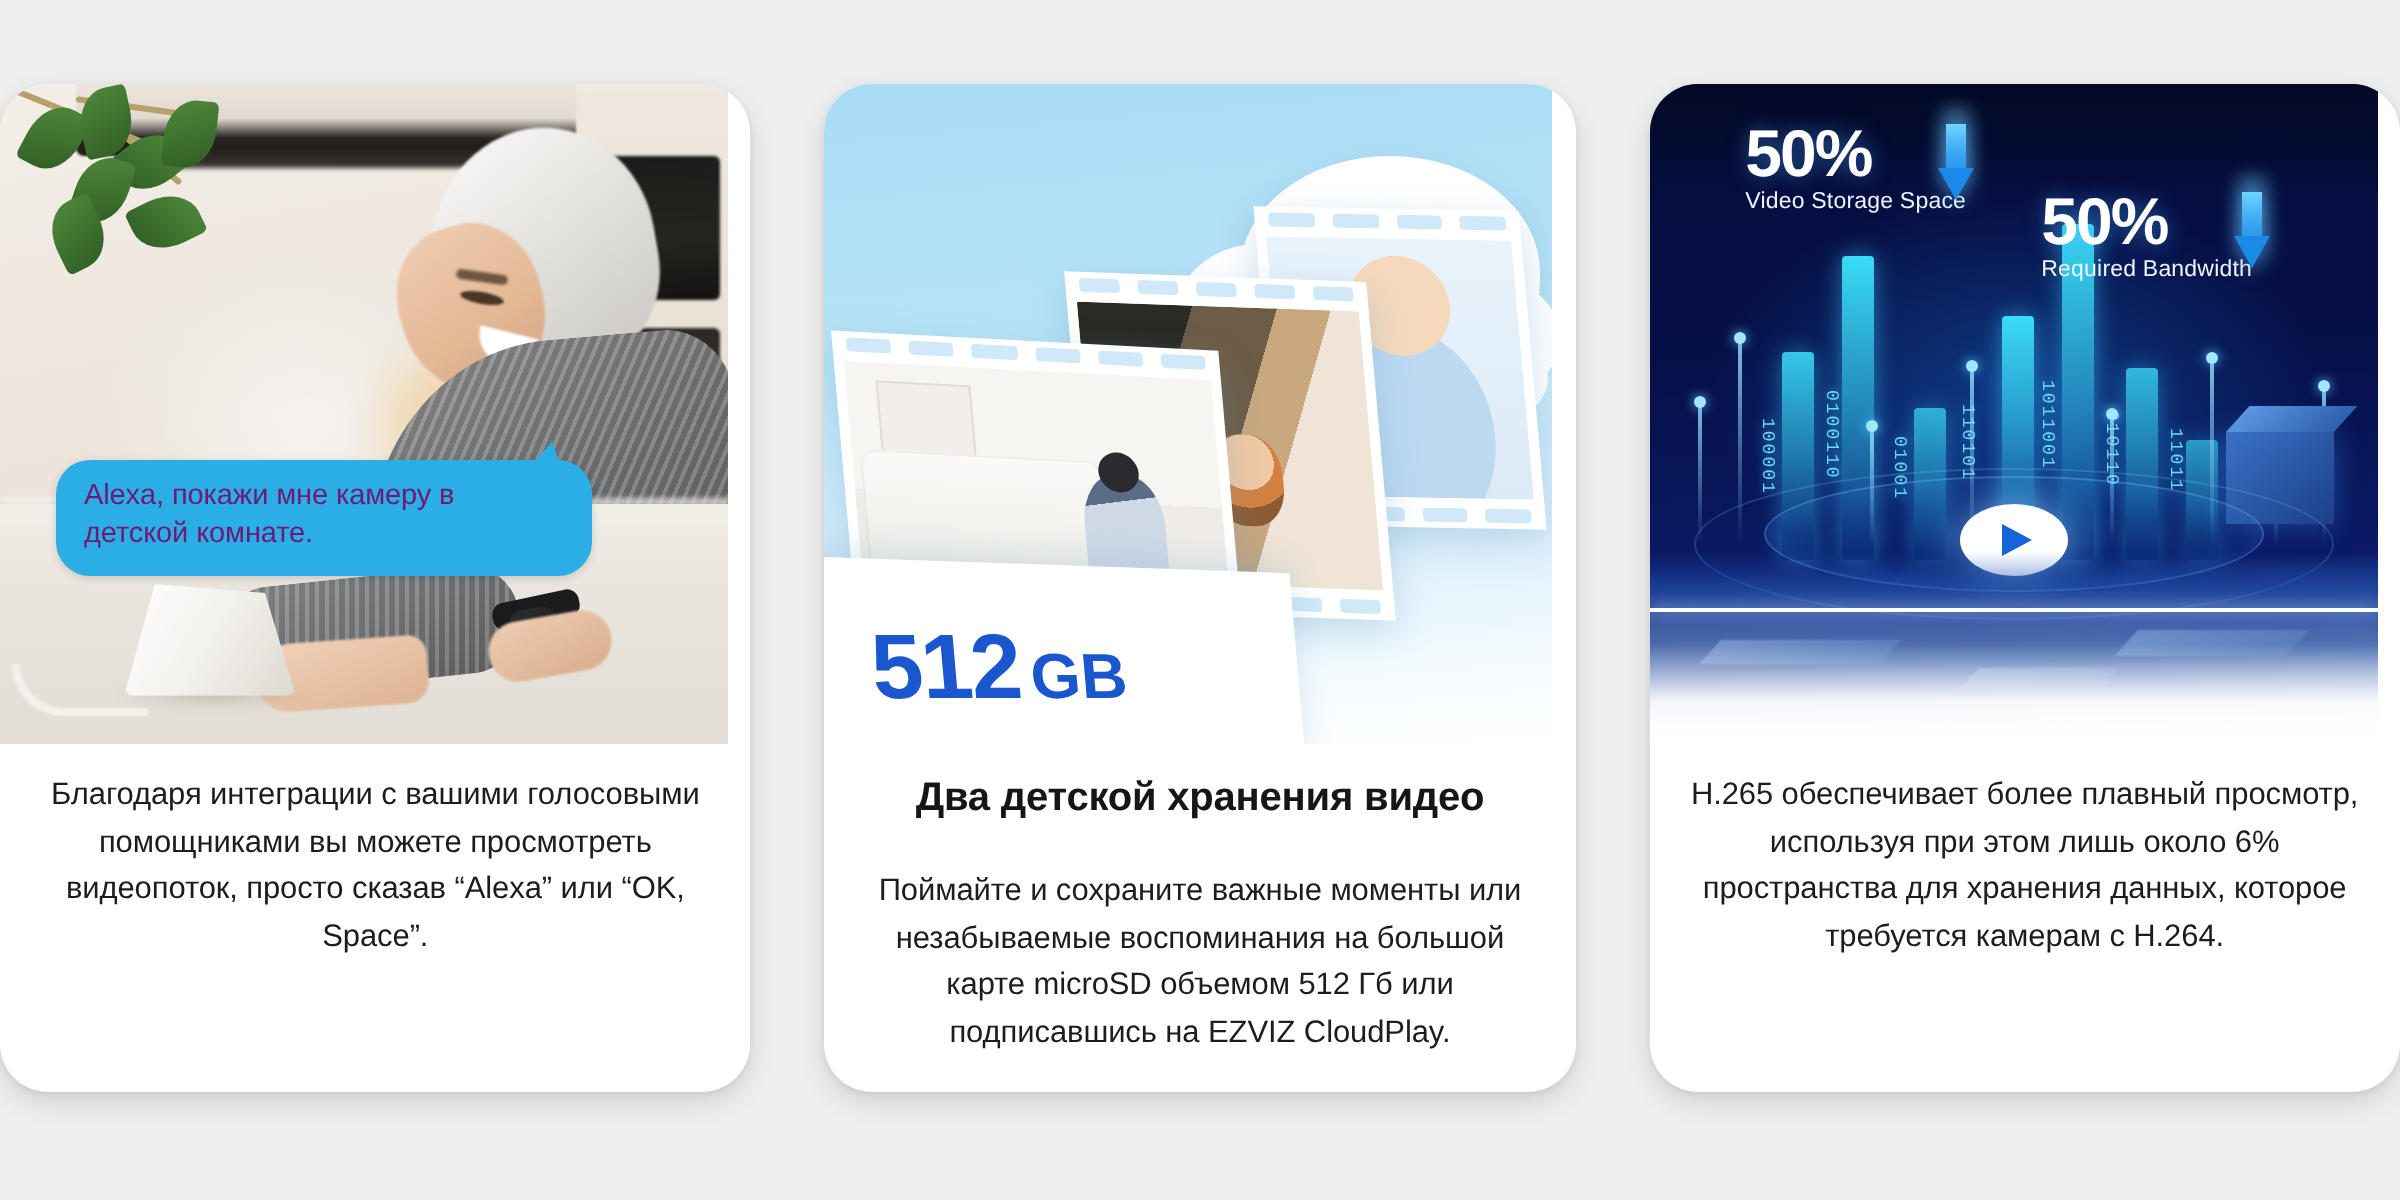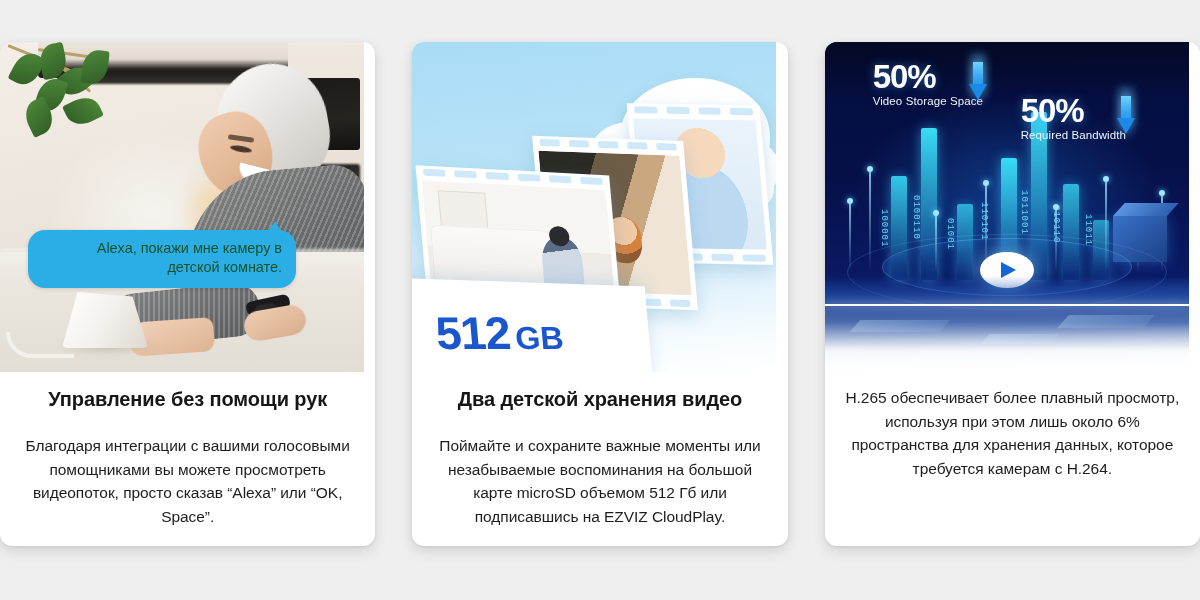--- a/index.html
+++ b/index.html
@@ -19,21 +19,21 @@
     gap: 37px;
     padding-top: 42px;
   }
 
   
   .card {
     position: relative;
     width: 400px;
     height: 504px;
     background: #ffffff;
-    border-radius: 12px;
+    border-radius: 24px;
     box-shadow: 0 5px 14px rgba(0,0,0,0.13), 0 1px 3px rgba(0,0,0,0.07);
     overflow: hidden;
     display: flex;
     flex-direction: column;
   }
   .card-media {
     position: relative;
     width: 364px;
     height: 330px;
     overflow: hidden;
@@ -211,24 +211,24 @@
     position:absolute; right:74px; top:256px; width:44px; height:14px;
     background:#1b1b1d; border-radius:6px; transform:rotate(-12deg);
   }
 
   
   .bubble {
     position:absolute; left:28px; top:188px;
     width:268px; padding:9px 14px 11px;
     background:#2BAEE5;
     border-radius:17px;
-    color:#14532d;
+    color:#701a75;
     font-size:14.5px;
     line-height:19px;
-    text-align:right;
+    text-align:left;
     letter-spacing:-0.05px;
     box-shadow:0 1px 4px rgba(0,0,0,0.14);
   }
   .bubble::after {
     content:"";
     position:absolute; right:16px; top:-9px;
     border-left:10px solid transparent;
     border-right:4px solid transparent;
     border-bottom:11px solid #2BAEE5;
   }
@@ -508,21 +508,20 @@
         <div class="s1-speaker-sh"></div>
         <div class="s1-speaker"></div>
         <div class="s1-cable"></div>
       </div>
 
       <div class="bubble">
         <span>Alexa, покажи мне камеру в детской комнате.</span>
       </div>
     </div>
     <div class="card-body">
-      <div class="card-title">Управление без помощи рук</div>
       <div class="card-desc">Благодаря интеграции с вашими голосовыми помощниками вы можете просмотреть видеопоток, просто сказав “Alexa” или “OK, Space”.</div>
     </div>
   </div>
 
   <div class="card">
     <div class="card-media">
       <div class="scene2">
         <div class="s2-cloud"></div>
         <div class="s2-cloud-b1"></div>
         <div class="s2-cloud-b2"></div>

